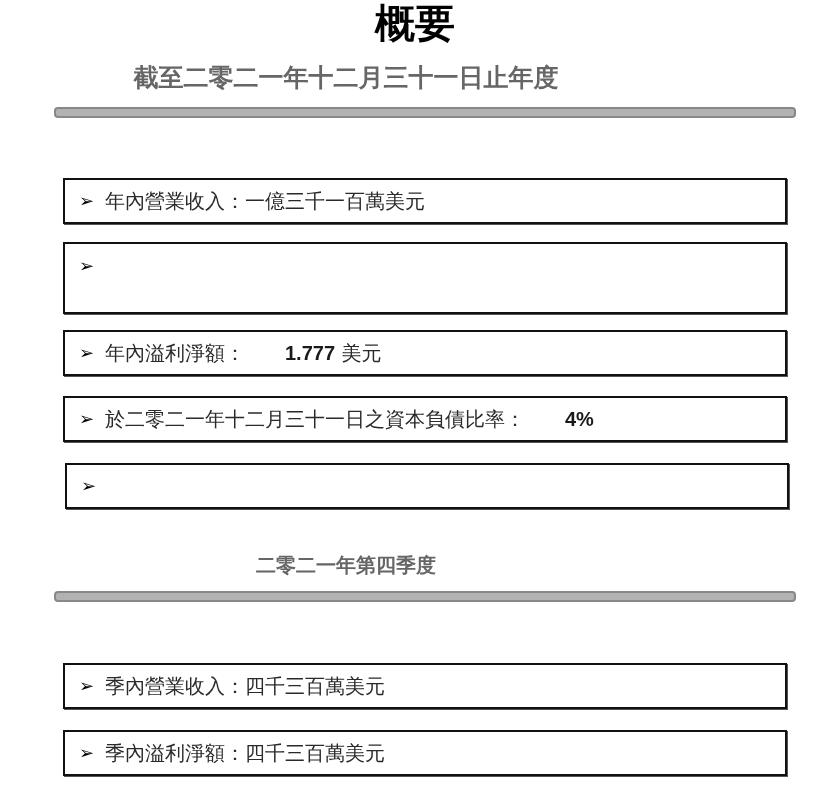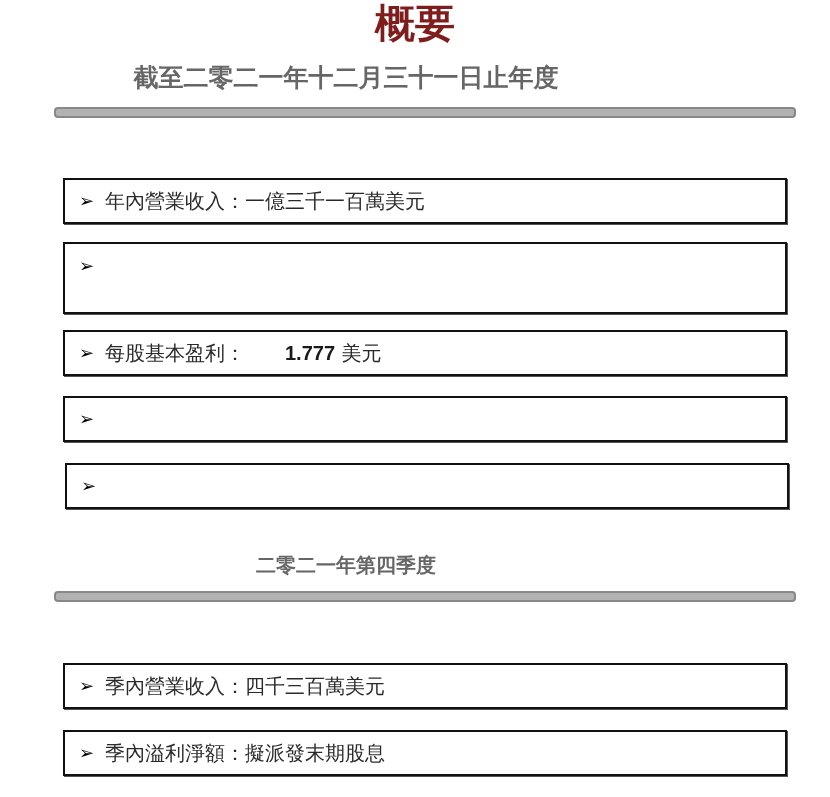--- a/index.html
+++ b/index.html
@@ -3,21 +3,21 @@
   <meta charset="utf-8">
   <style>
     html, body { margin: 0; padding: 0; background: #ffffff; }
     body {
       width: 830px; height: 797px; position: relative; overflow: hidden;
       font-family: "DejaVu Sans", "Liberation Sans", sans-serif;
       color: #1a1a1a;
     }
     .title {
       position: absolute; left: 0; width: 830px; top: 0px; text-align: center;
-      font-size: 40px; font-weight: bold; color: #7f1d1d; line-height: 46px;
+      font-size: 40px; font-weight: bold; color: #000000; line-height: 46px;
     }
     .subtitle {
       position: absolute; left: 0; width: 692px; text-align: center;
       font-size: 25px; font-weight: bold; color: #666666; line-height: 32px;
     }
     .bar {
       position: absolute; left: 54px; width: 742px; height: 11px;
       background: #b2b2b2; border: 2px solid #888888; border-radius: 4px;
       box-sizing: border-box;
     }
@@ -47,35 +47,36 @@
   <span class="bullet">➢</span>
   <span class="text">年內營業收入：一億三千一百萬美元</span>
 </div>
 
 <div class="box" style="left:63px; top:242px; width:724px; height:72px; padding-top:8px;">
   <span class="bullet">➢</span>
 </div>
 
 <div class="box" style="left:63px; top:330px; width:724px; height:46px; padding-top:7px;">
   <span class="bullet">➢</span>
-  <span class="text"><span>每股基本盈利：</span><span class="num">1.777</span><span> 美元</span></span>
+  <span class="text"><span>年內溢利淨額：</span><span class="num">1.777</span><span> 美元</span></span>
 </div>
 
 <div class="box" style="left:63px; top:396px; width:724px; height:46px; padding-top:7px;">
   <span class="bullet">➢</span>
+  <span class="text"><span>於二零二一年十二月三十一日之資本負債比率：</span><span class="num">4%</span></span>
 </div>
 
 <div class="box" style="left:65px; top:463px; width:724px; height:46px; padding-top:7px;">
   <span class="bullet">➢</span>
 </div>
 
 <div class="subtitle" style="top:549px; font-size:20px;">二零二一年第四季度</div>
 <div class="bar" style="top:591px;"></div>
 
 <div class="box" style="left:63px; top:663px; width:724px; height:46px; padding-top:7px;">
   <span class="bullet">➢</span>
   <span class="text">季內營業收入：四千三百萬美元</span>
 </div>
 
 <div class="box" style="left:63px; top:730px; width:724px; height:46px; padding-top:7px;">
   <span class="bullet">➢</span>
-  <span class="text">季內溢利淨額：擬派發末期股息</span>
+  <span class="text">季內溢利淨額：四千三百萬美元</span>
 </div>
 
 </body></html>

